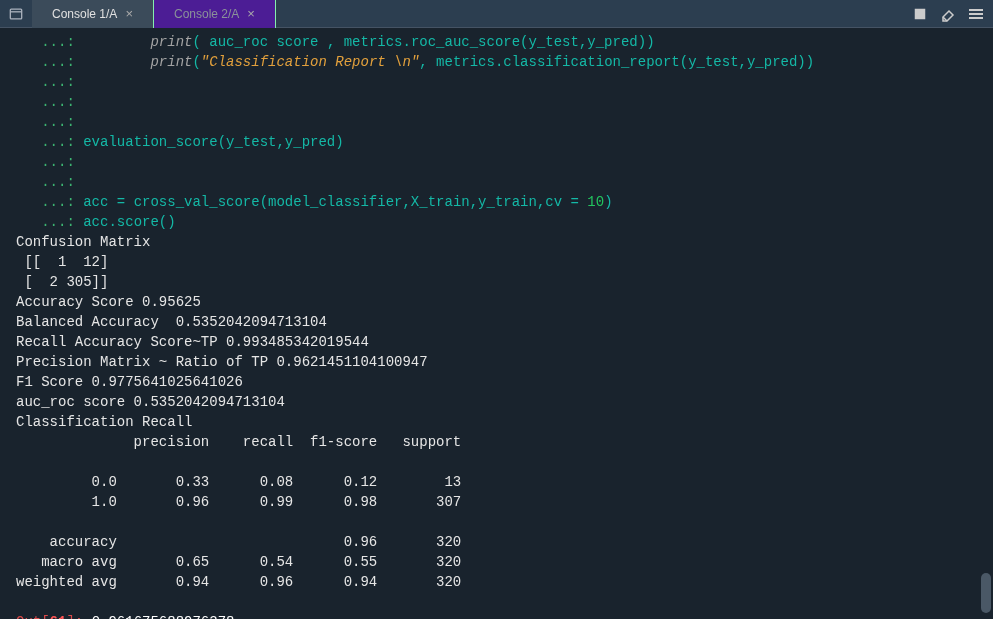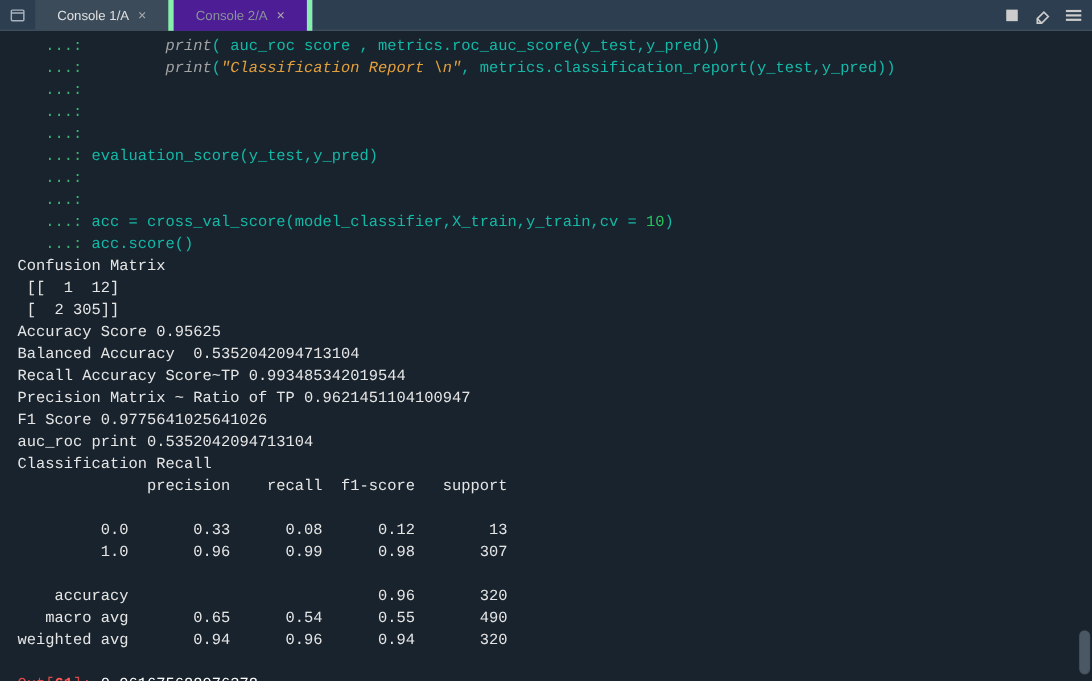--- a/index.html
+++ b/index.html
@@ -39,21 +39,21 @@
       justify-content: center;
     }
     .window-icon svg {
       fill: #aab2bd;
     }
     .tab {
       display: flex;
       align-items: center;
       padding: 4px 20px;
       background: #3b4b5a;
-      border-right: 5px solid #86efac;
+      border-right: 1px solid #86efac;
       height: 28px;
       cursor: pointer;
       color: #e0e0e0;
       font-size: 12px;
       font-family: -apple-system, 'Segoe UI', sans-serif;
     }
     .tab.inactive {
       background: #4c1d95;
       color: #8a9299;
     }
@@ -171,29 +171,29 @@
 <span class="prompt-cont">   ...: </span><span class="py-text">acc = cross_val_score(model_classifier,X_train,y_train,cv = </span><span class="py-num">10</span><span class="py-text">)</span>
 <span class="prompt-cont">   ...: </span><span class="py-text">acc.score()</span>
 <span class="out-text">Confusion Matrix</span>
 <span class="out-text"> [[  1  12]</span>
 <span class="out-text"> [  2 305]]</span>
 <span class="out-text">Accuracy Score 0.95625</span>
 <span class="out-text">Balanced Accuracy  0.5352042094713104</span>
 <span class="out-text">Recall Accuracy Score~TP 0.993485342019544</span>
 <span class="out-text">Precision Matrix ~ Ratio of TP 0.9621451104100947</span>
 <span class="out-text">F1 Score 0.9775641025641026</span>
-<span class="out-text">auc_roc print 0.5352042094713104</span>
+<span class="out-text">auc_roc score 0.5352042094713104</span>
 <span class="out-text">Classification Recall </span>
 <span class="out-text">              precision    recall  f1-score   support</span>
 <span class="out-text"></span>
 <span class="out-text">         0.0       0.33      0.08      0.12        13</span>
 <span class="out-text">         1.0       0.96      0.99      0.98       307</span>
 <span class="out-text"></span>
 <span class="out-text">    accuracy                           0.96       320</span>
-<span class="out-text">   macro avg       0.65      0.54      0.55       490</span>
+<span class="out-text">   macro avg       0.65      0.54      0.55       320</span>
 <span class="out-text">weighted avg       0.94      0.96      0.94       320</span>
 
 <span class="out-prompt"><span>Out[</span><span class="out-prompt-num">61</span><span>]: </span></span><span class="result-val">0.961675688976378</span>
 </div>
   <div class="scrollbar">
     <div class="scrollbar-thumb"></div>
   </div>
 </div>
 
 </body></html>

